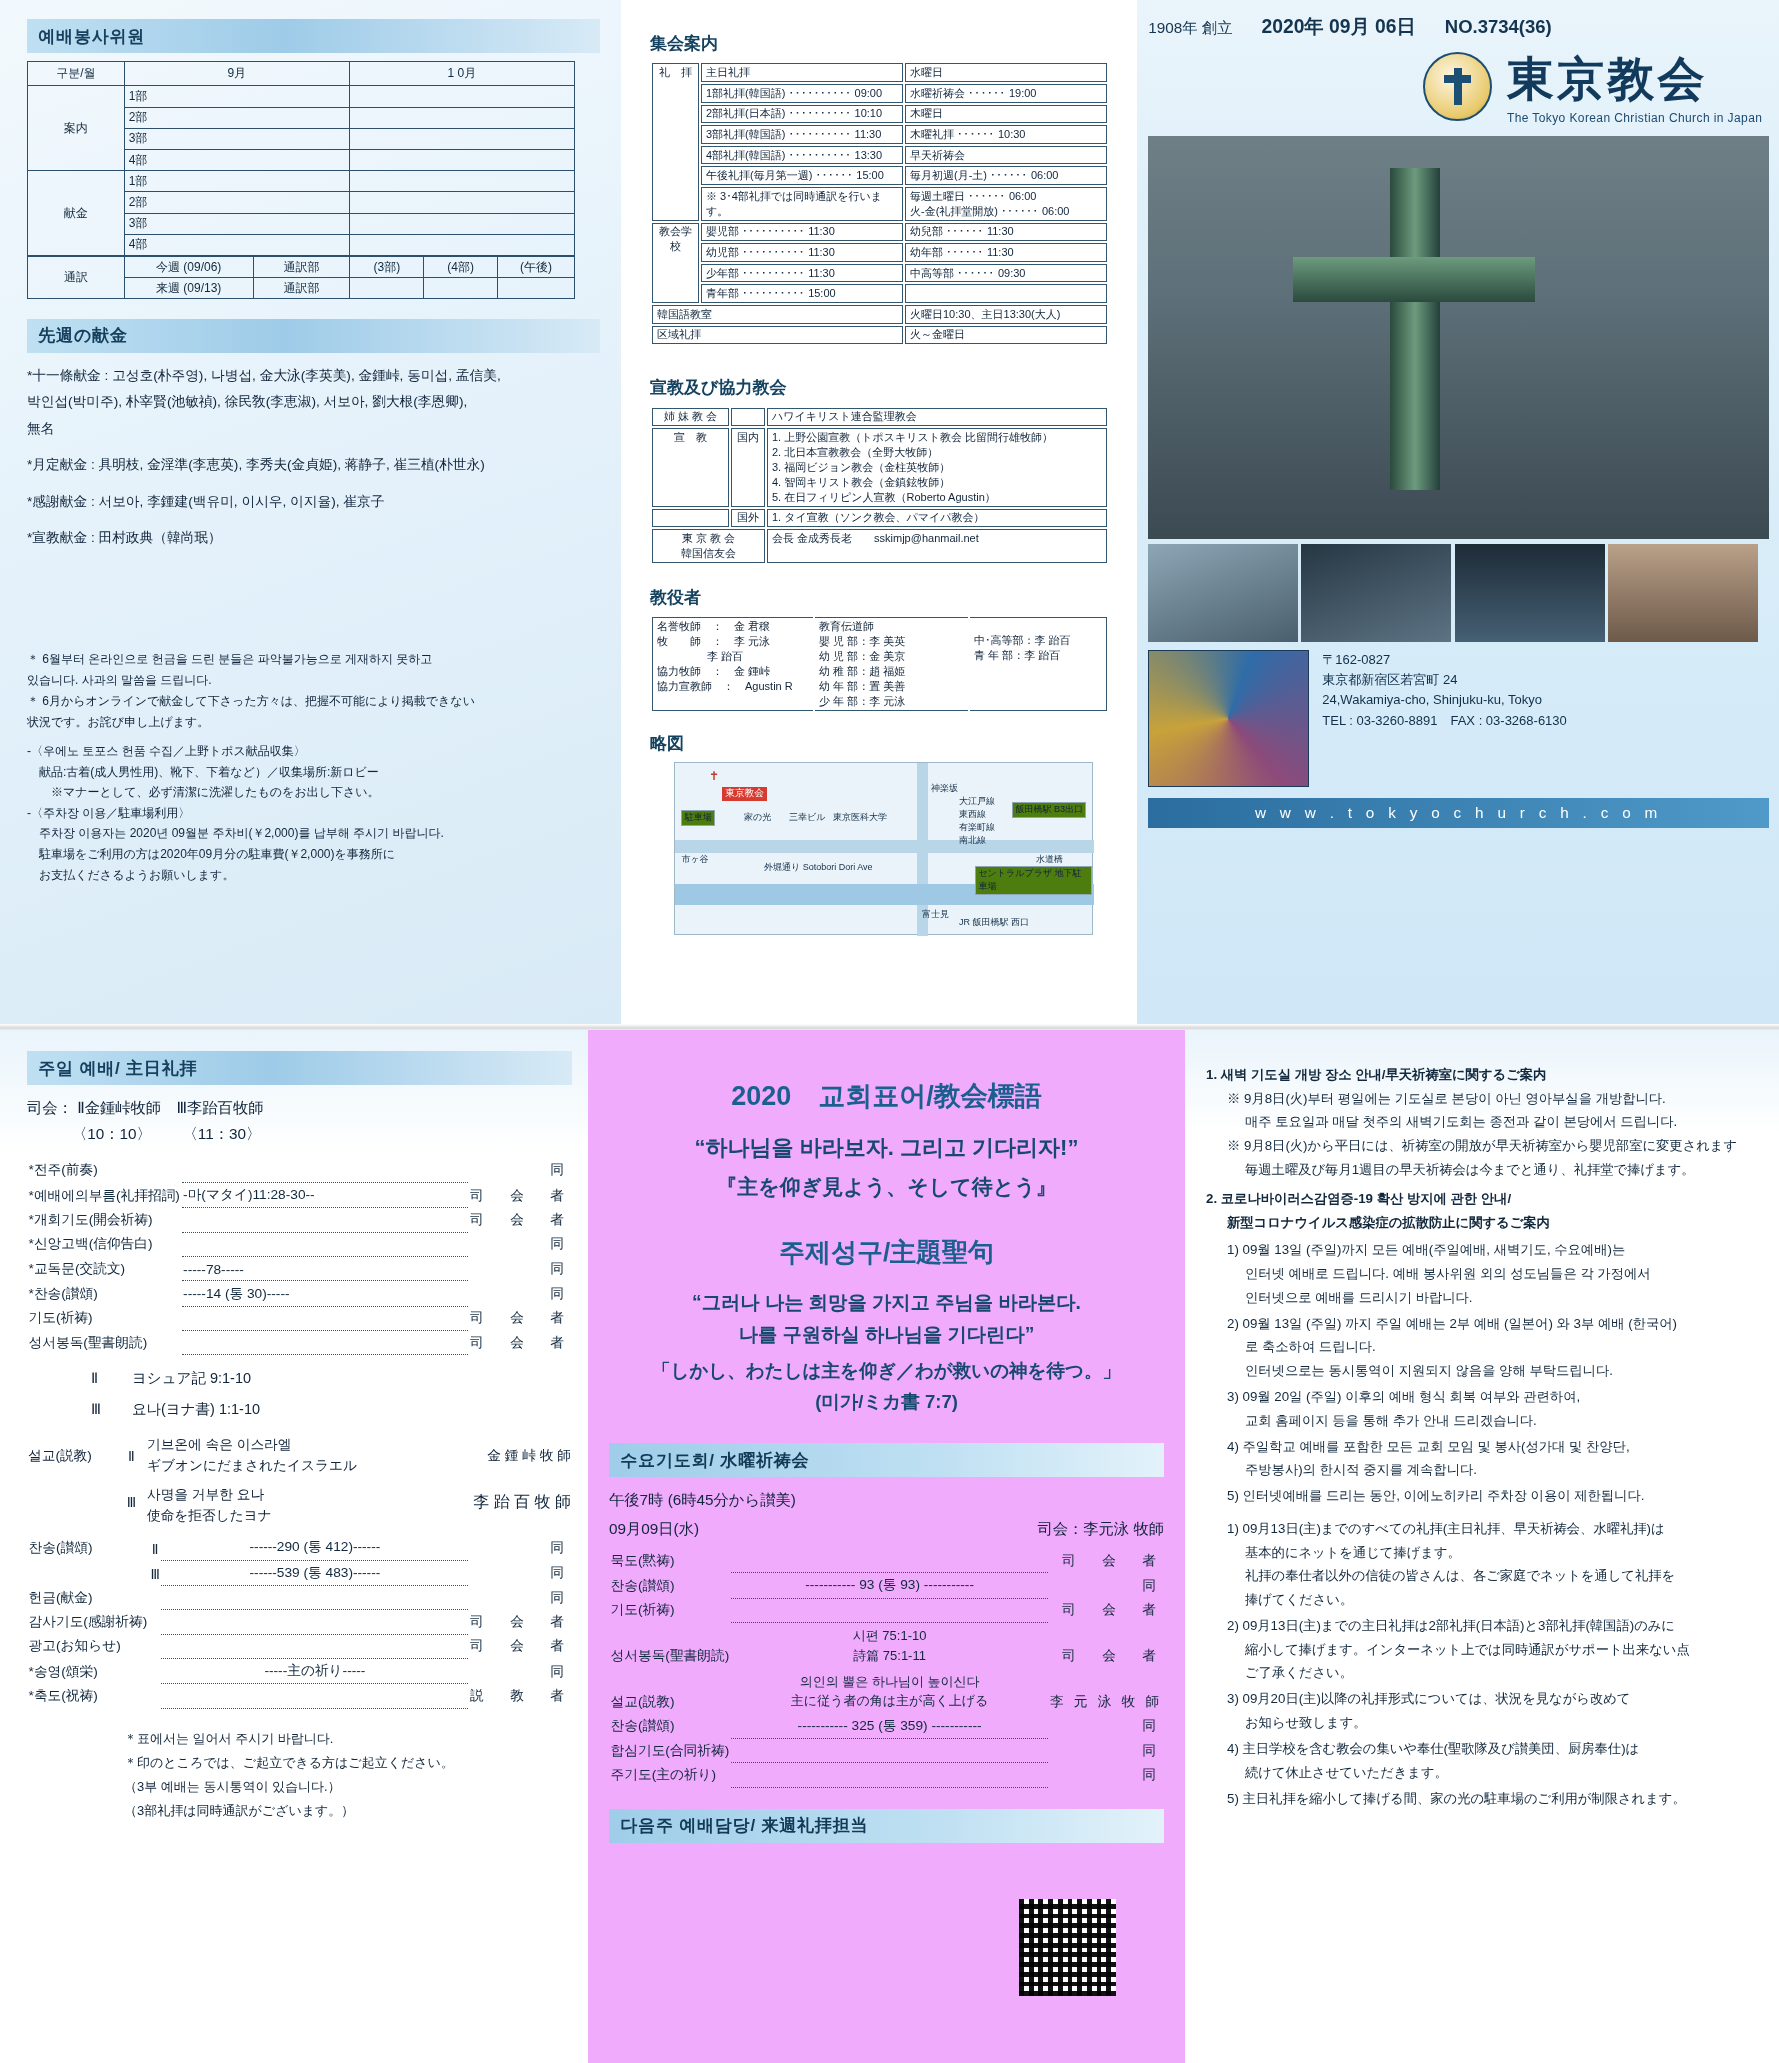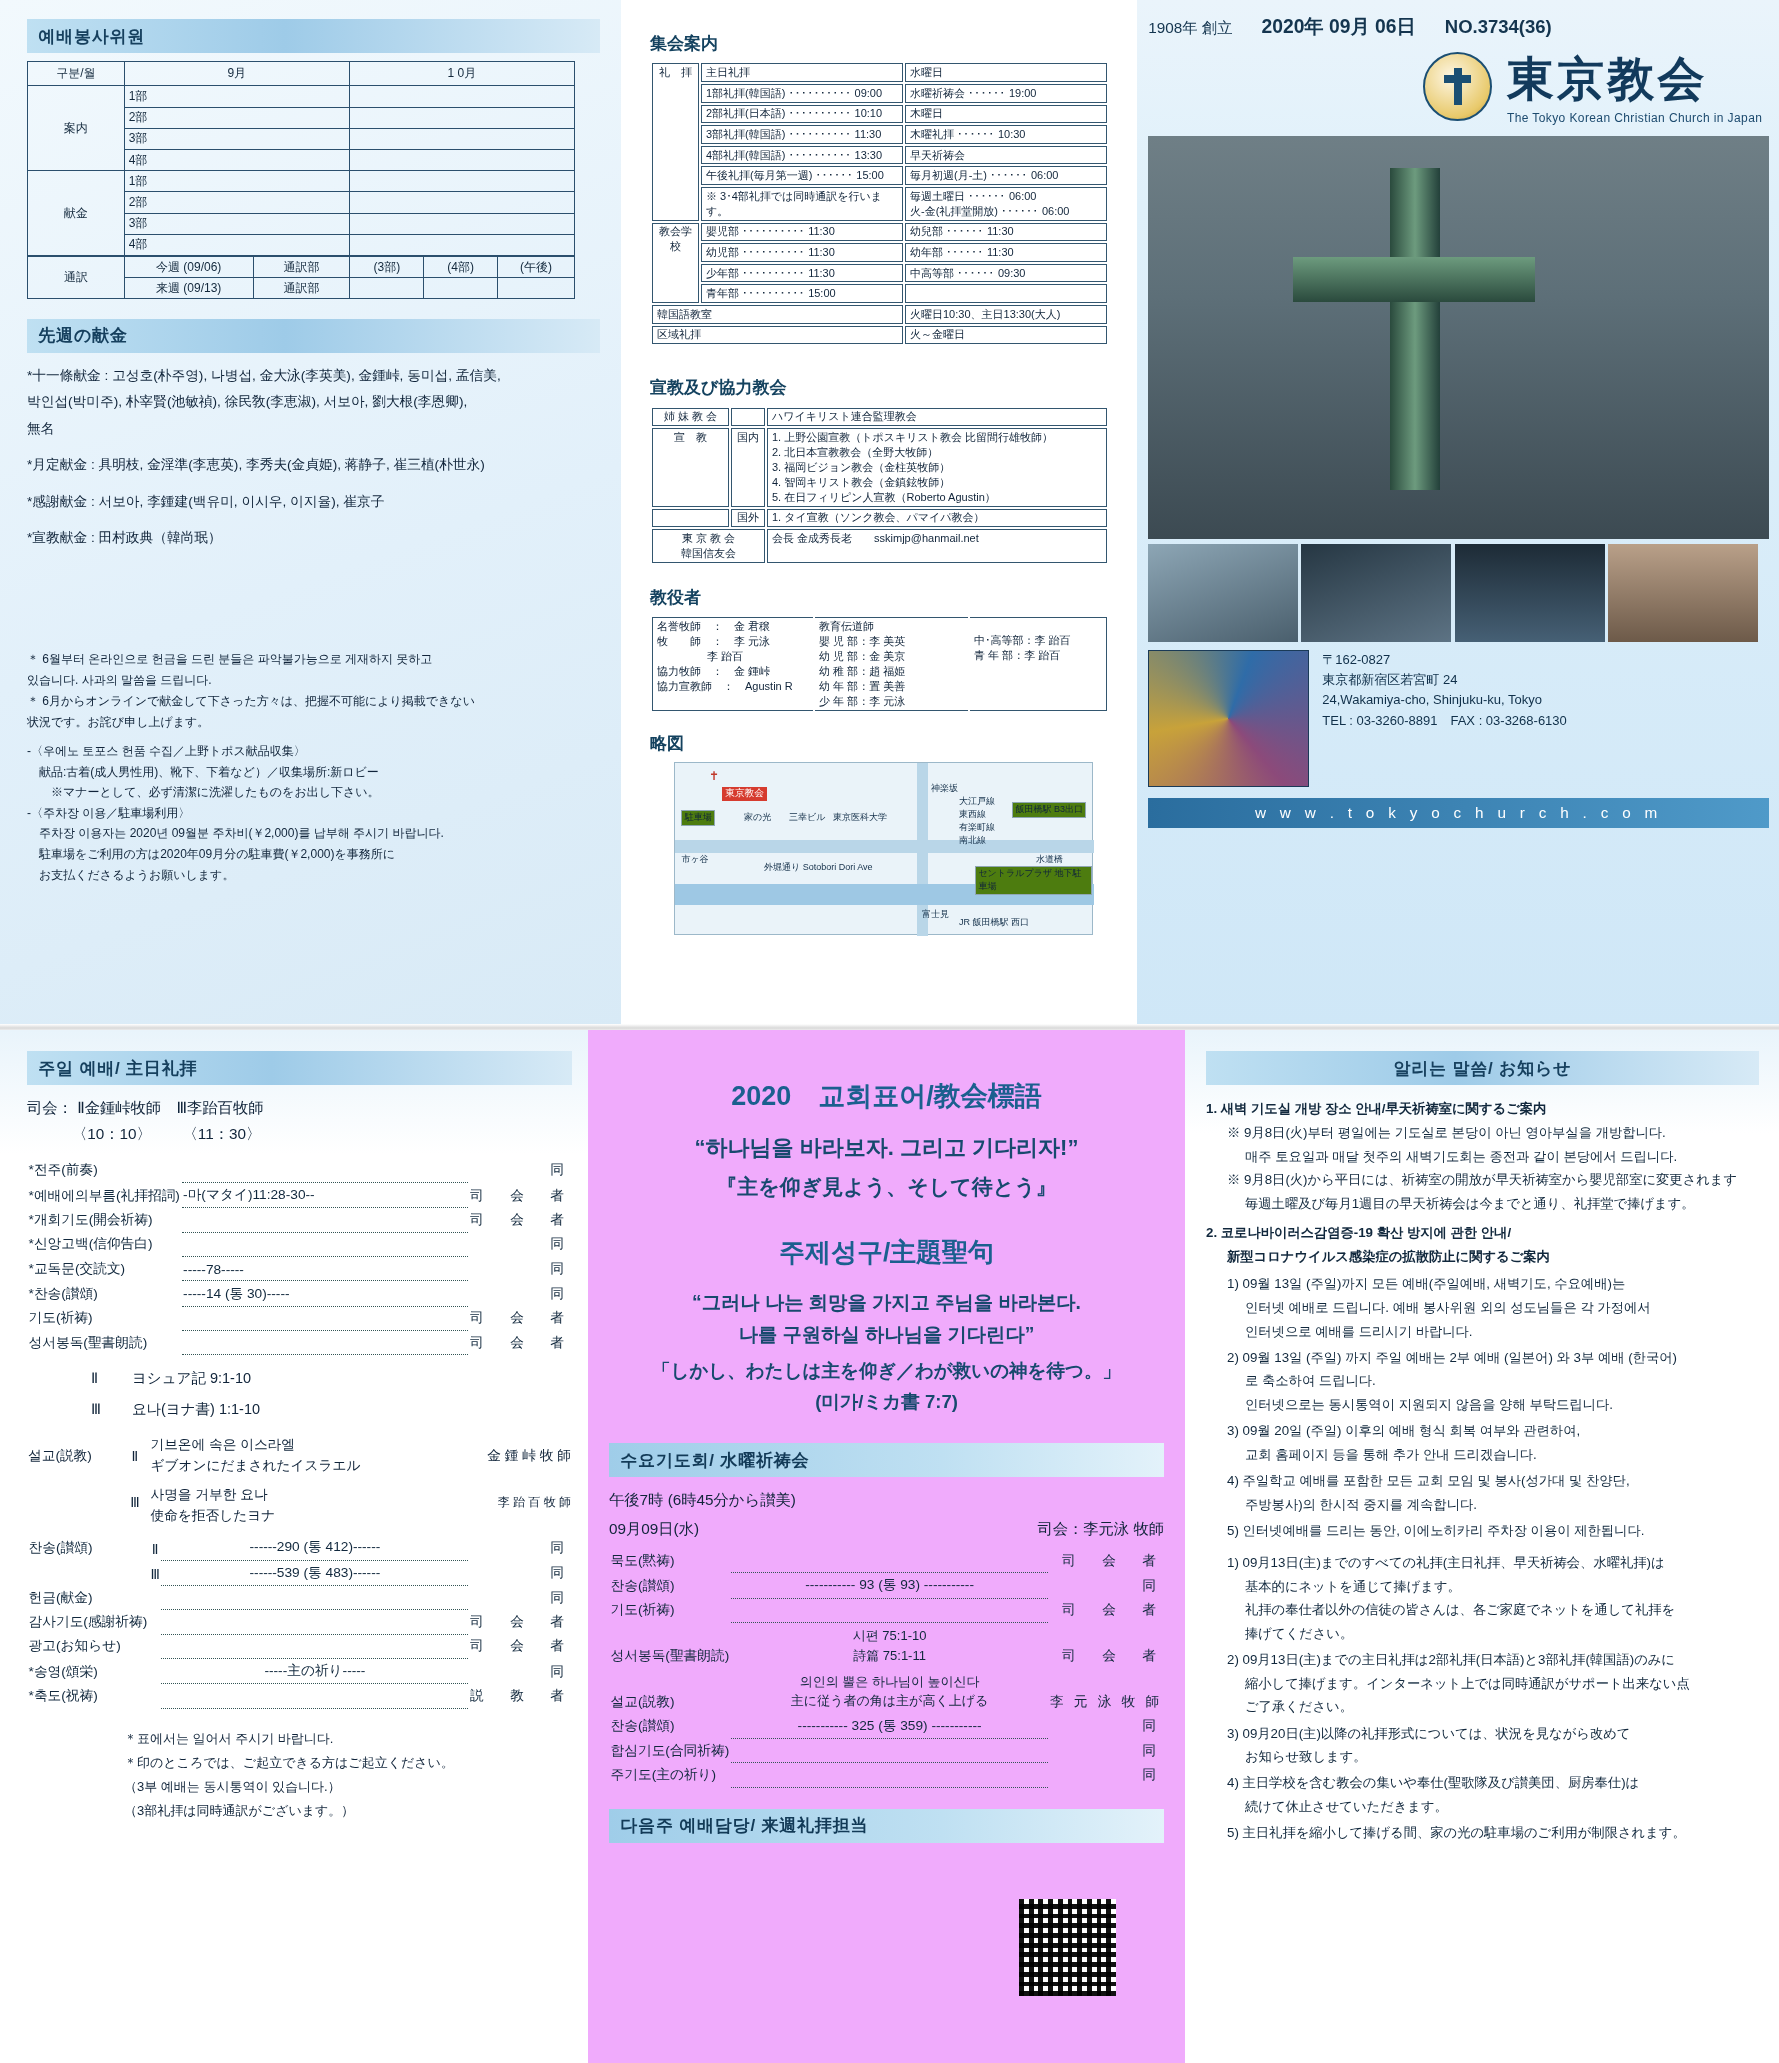--- a/index.html
+++ b/index.html
@@ -494,21 +494,21 @@
             </td>
             <td style="font-size:13.7px; white-space:nowrap; text-align:right;">金 鍾 峠 牧 師</td>
           </tr>
           <tr>
             <td></td>
             <td style="font-size:13.7px; text-align:center;">Ⅲ</td>
             <td style="font-size:13.7px; line-height:1.5; padding-top:8px;">
               <div>사명을 거부한 요나</div>
               <div>使命を拒否したヨナ</div>
             </td>
-            <td style="font-size:12px; white-space:nowrap; text-align:right;">李 跆 百 牧 師</td>
+            <td style="font-size:16px; white-space:nowrap; text-align:right;">李 跆 百 牧 師</td>
           </tr>
         </tbody>
           </table>
 
         <table class="ord" style="margin-top:8px;">
           <tbody>
               <tr>
             <td class="lead" style="width:121px;">찬송(讃頌)</td>
             <td style="width:27px; text-align:center;">Ⅱ</td>
             <td class="fill center">------290 (통 412)------</td>
@@ -638,21 +638,20 @@
         <div class="bar mid" style="margin-top:21px;">다음주 예배담당/ 来週礼拝担当</div>
 
         <div style="margin-top:56px; display:flex; justify-content:flex-end; padding-right:48px;">
           <div class="qr"></div>
         </div>
       </div>
     </div>
 
     <div class="bot-right">
       <div style="padding:21px 21px 0 21px;">
-        <div class="bar" style="text-align:center;">알리는 말씀/ お知らせ</div>
 
         <ul class="notices" style="margin-top:13px;">
           <li class="bold">1.  새벽 기도실 개방 장소 안내/早天祈祷室に関するご案内</li>
           <li class="indent1">※ 9月8日(火)부터 평일에는 기도실로 본당이 아닌 영아부실을 개방합니다.</li>
           <li class="indent2">매주 토요일과 매달 첫주의 새벽기도회는 종전과 같이 본당에서 드립니다.</li>
           <li class="indent1">※ 9月8日(火)から平日には、祈祷室の開放が早天祈祷室から嬰児部室に変更されます</li>
           <li class="indent2">毎週土曜及び毎月1週目の早天祈祷会は今までと通り、礼拝堂で捧げます。</li>
           <li class="bold" style="margin-top:8px;">2.  코로나바이러스감염증-19 확산 방지에 관한 안내/</li>
           <li class="bold indent1">新型コロナウイルス感染症の拡散防止に関するご案内</li>
           <li class="indent1" style="margin-top:6.4px;">1)  09월 13일 (주일)까지 모든 예배(주일예배, 새벽기도, 수요예배)는</li>

